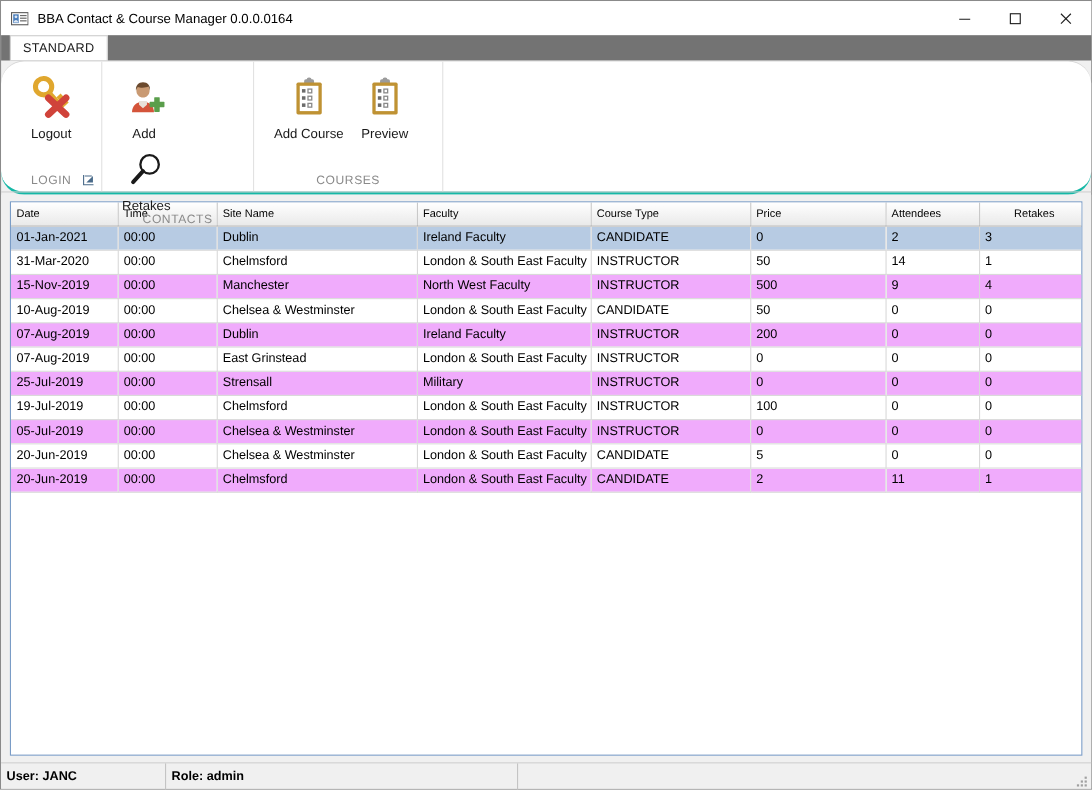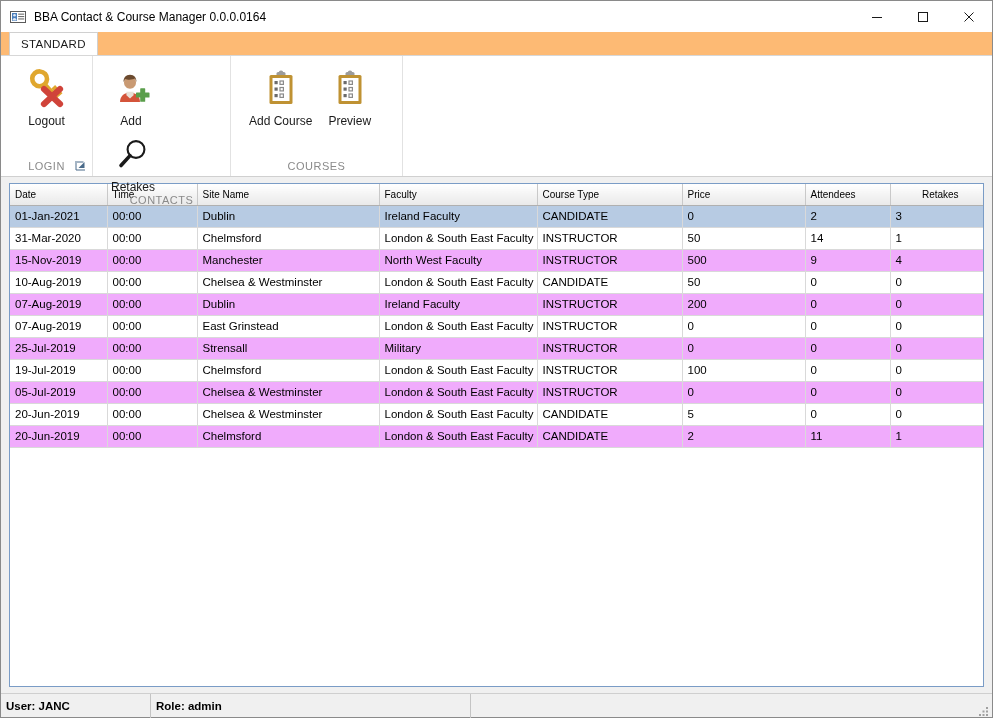--- a/index.html
+++ b/index.html
@@ -31,21 +31,21 @@
   .win-controls { position: absolute; right: 0; top: 0; height: 31px; display: flex; }
   .win-btn {
     width: 46px; height: 31px; display: flex; align-items: center; justify-content: center;
     background: transparent;
   }
   .win-btn svg { display: block; }
 
   
   .tabstrip {
     height: 23px; flex: 0 0 23px;
-    background: #fdba74;
+    background: #737373;
     display: flex; align-items: flex-end;
     padding-left: 8px;
     position: relative;
   }
   .tab {
     height: 23px; padding: 0 11px;
     font-size: 11.5px; letter-spacing: .3px;
     color: #1a1a1a;
     display: flex; align-items: center;
     background: transparent;
@@ -57,23 +57,24 @@
     background: #ffffff;
     border-color: #d0d0d0;
     z-index: 2;
   }
 
   
   .ribbon {
     flex: 0 0 122px; height: 122px;
     background: #ffffff;
     border-top: 1px solid #d7d7d7;
-    border-bottom: 1px solid #14b8a6;
+    border-bottom: 3px solid #14b8a6;
     display: flex;
     position: relative;
+    border-radius: 21px;
   }
   .ribbon::after{
     content:""; position:absolute; left:0; right:0; bottom:-1px; height:1px; background:#d0d0d0;
   }
   .rgroup {
     display: flex; flex-direction: column;
     position: relative;
     border-right: 1px solid #e2e2e2;
     height: 100%;
   }

